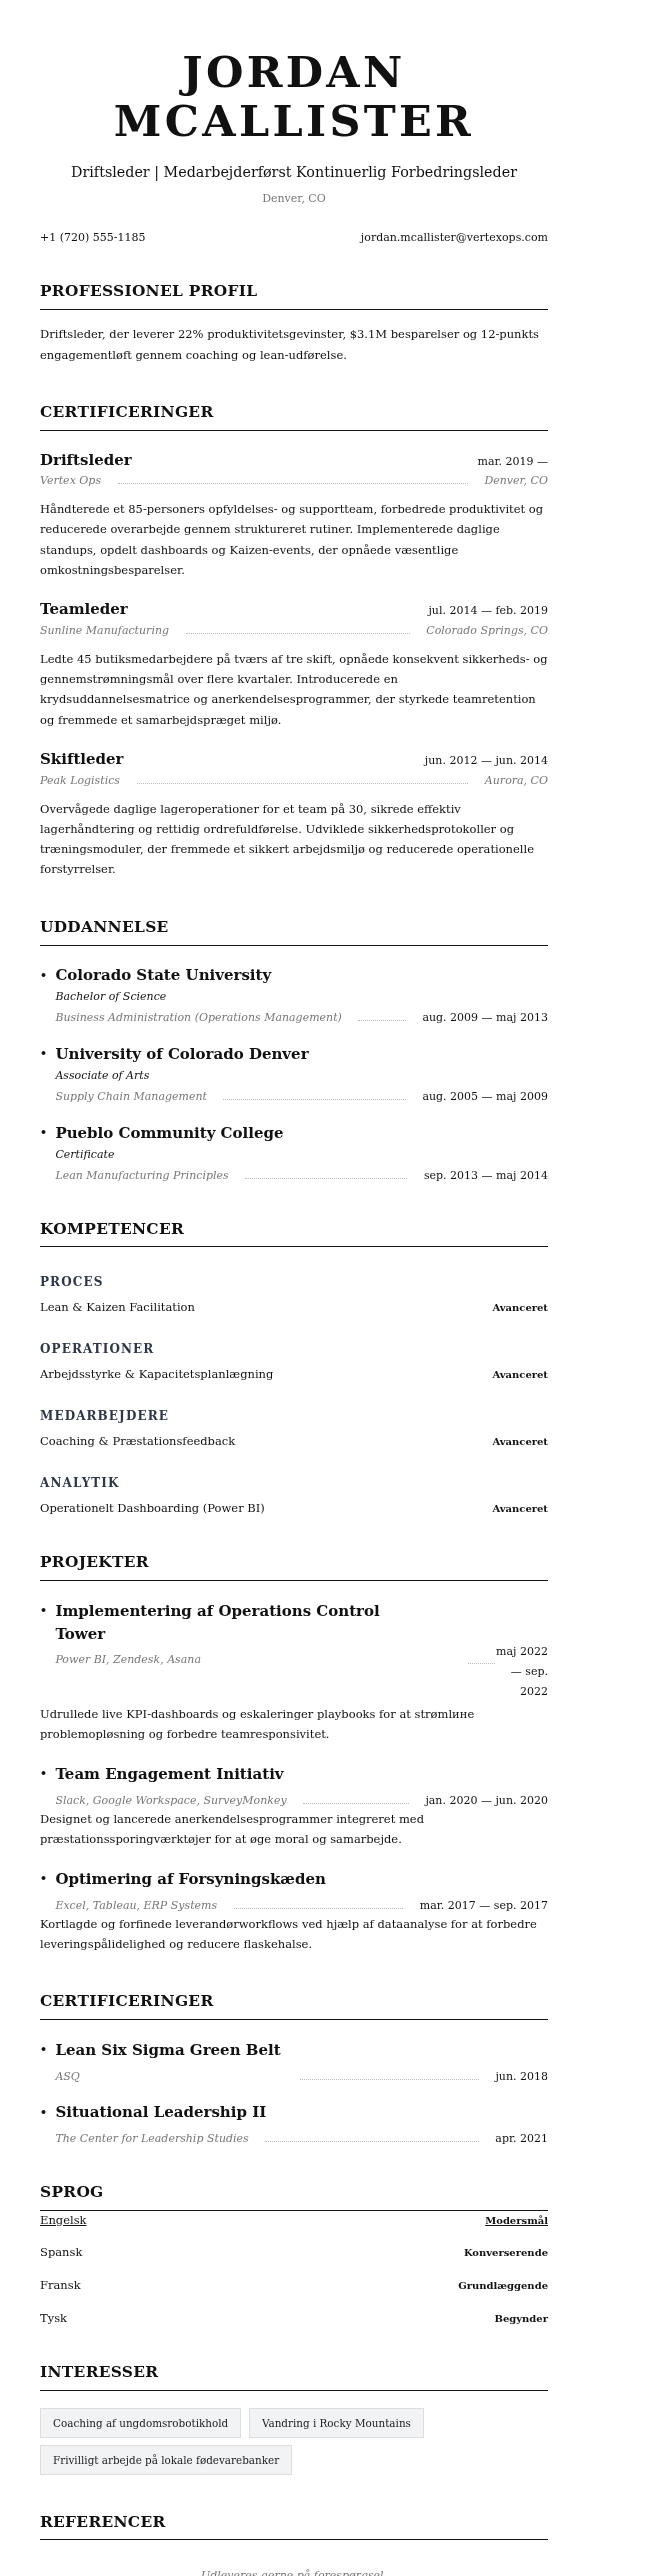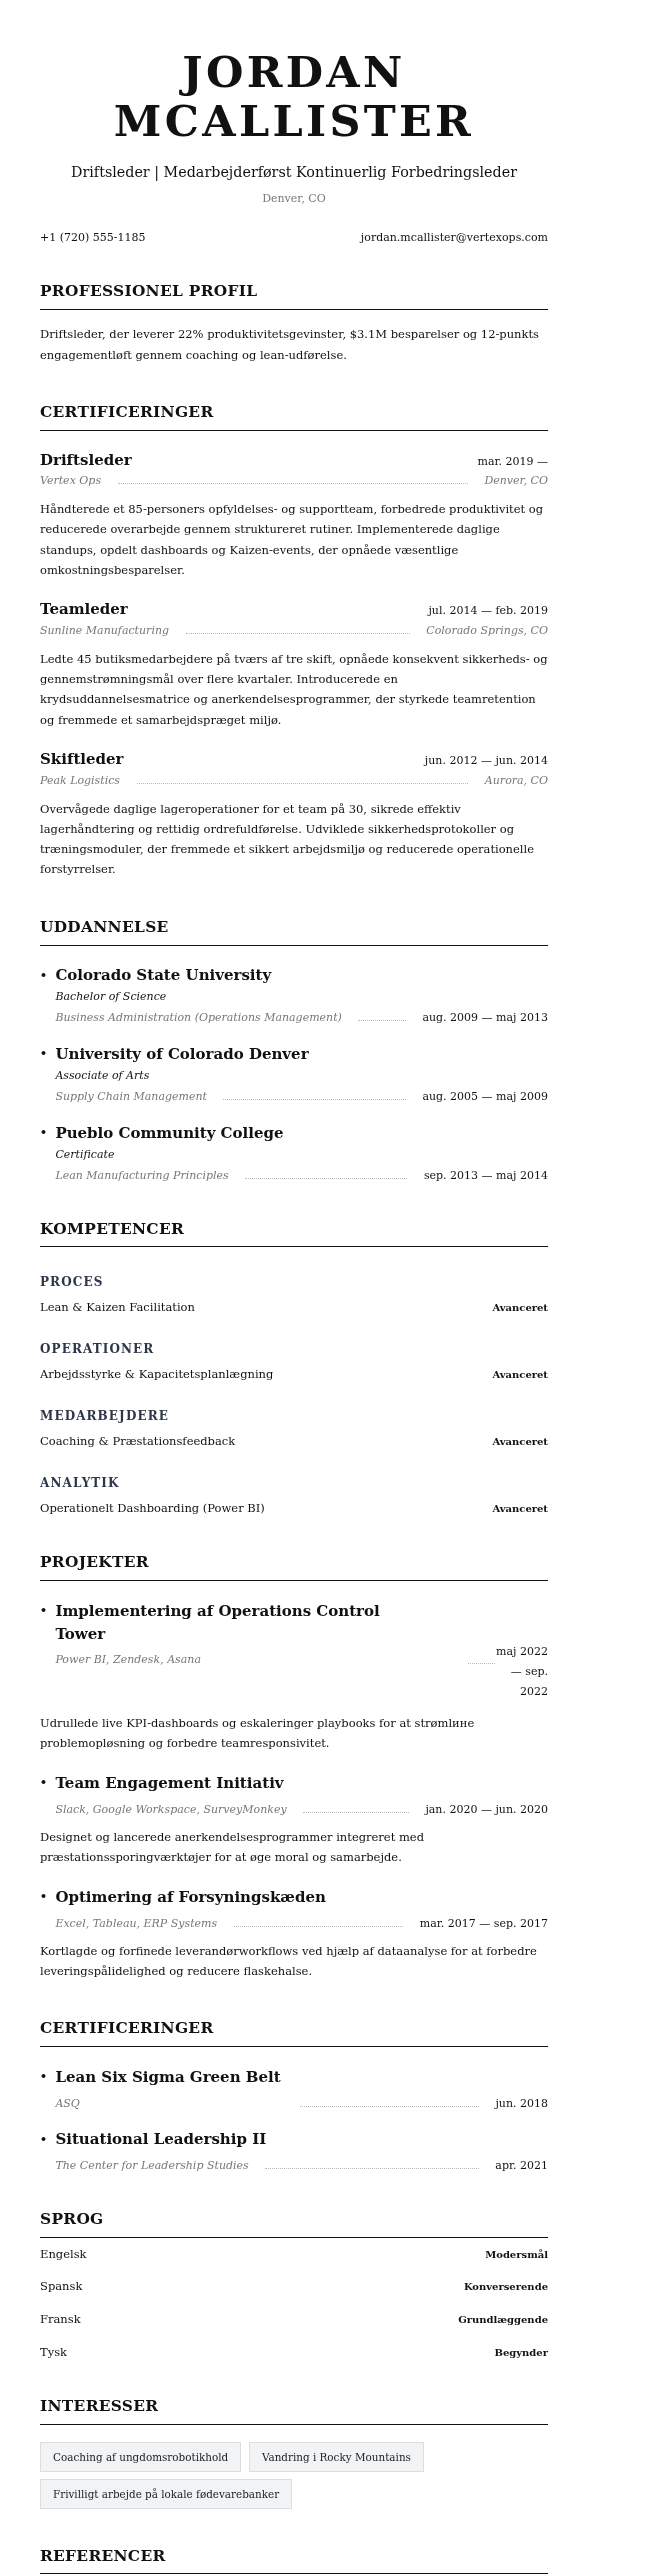--- a/index.html
+++ b/index.html
@@ -52,34 +52,34 @@
     .entry-body { padding-left: 15.4px; }
     .degree { font-size: 11px; font-style: italic; margin-top: 3.3px; }
     .meta-row { display: flex; align-items: center; margin-top: 7.7px; }
     .meta-left { font-size: 11px; font-style: italic; color: #777; white-space: nowrap; }
     .meta-right { font-size: 11px; white-space: nowrap; }
 
     
     .proj-head { display: flex; align-items: flex-start; justify-content: space-between; }
     .proj-title-wrap { display: flex; width: 352px; }
     .proj-date-wrap { text-align: right; font-size: 11px; line-height: 20px; margin-top: 42px; width: 93px; }
-    .proj .para { margin-top: 11px; }
+    .proj .para { margin-top: 2px; }
 
     
     .skill-group { margin-top: 28px; }
     .skill-cat {
       font-size: 12px; font-weight: bold; letter-spacing: 1.1px; color: #2d3748;
     }
     .skill-row { display: flex; justify-content: space-between; align-items: baseline; margin-top: 11px; }
     .skill-name { font-size: 11.5px; }
     .skill-level { font-size: 10px; font-weight: bold; }
 
     
     .lang-row { display: flex; justify-content: space-between; align-items: baseline; margin-top: 18.7px; }
-    .lang-row:first-child { margin-top: 9px; }
+    .lang-row:first-child { margin-top: 2px; text-decoration: underline; }
     .lang-name { font-size: 11.5px; }
     .lang-level { font-size: 10px; font-weight: bold; }
 
     
     .tags { display: flex; flex-wrap: wrap; gap: 7.7px 7.7px; margin-top: 17.6px; width: 429px; }
     .tag {
       background: #f2f3f5; border: 1.1px solid #dcdde0;
       padding: 7.7px 12px; font-size: 10.4px; color: #222;
     }
 

